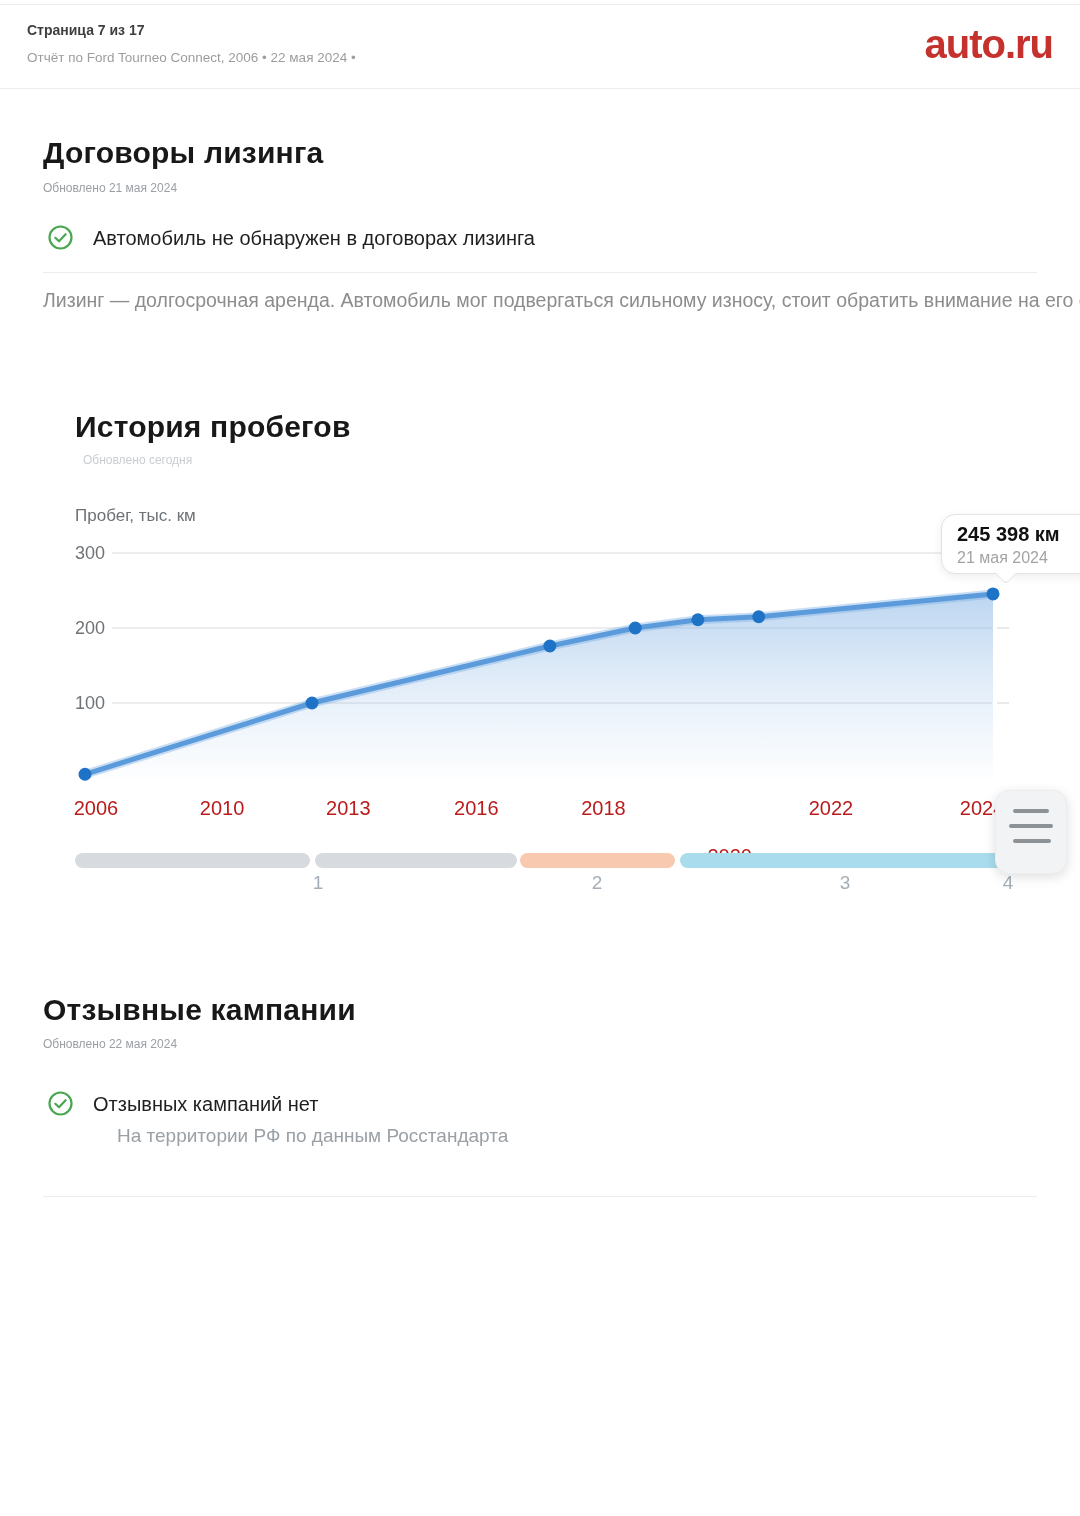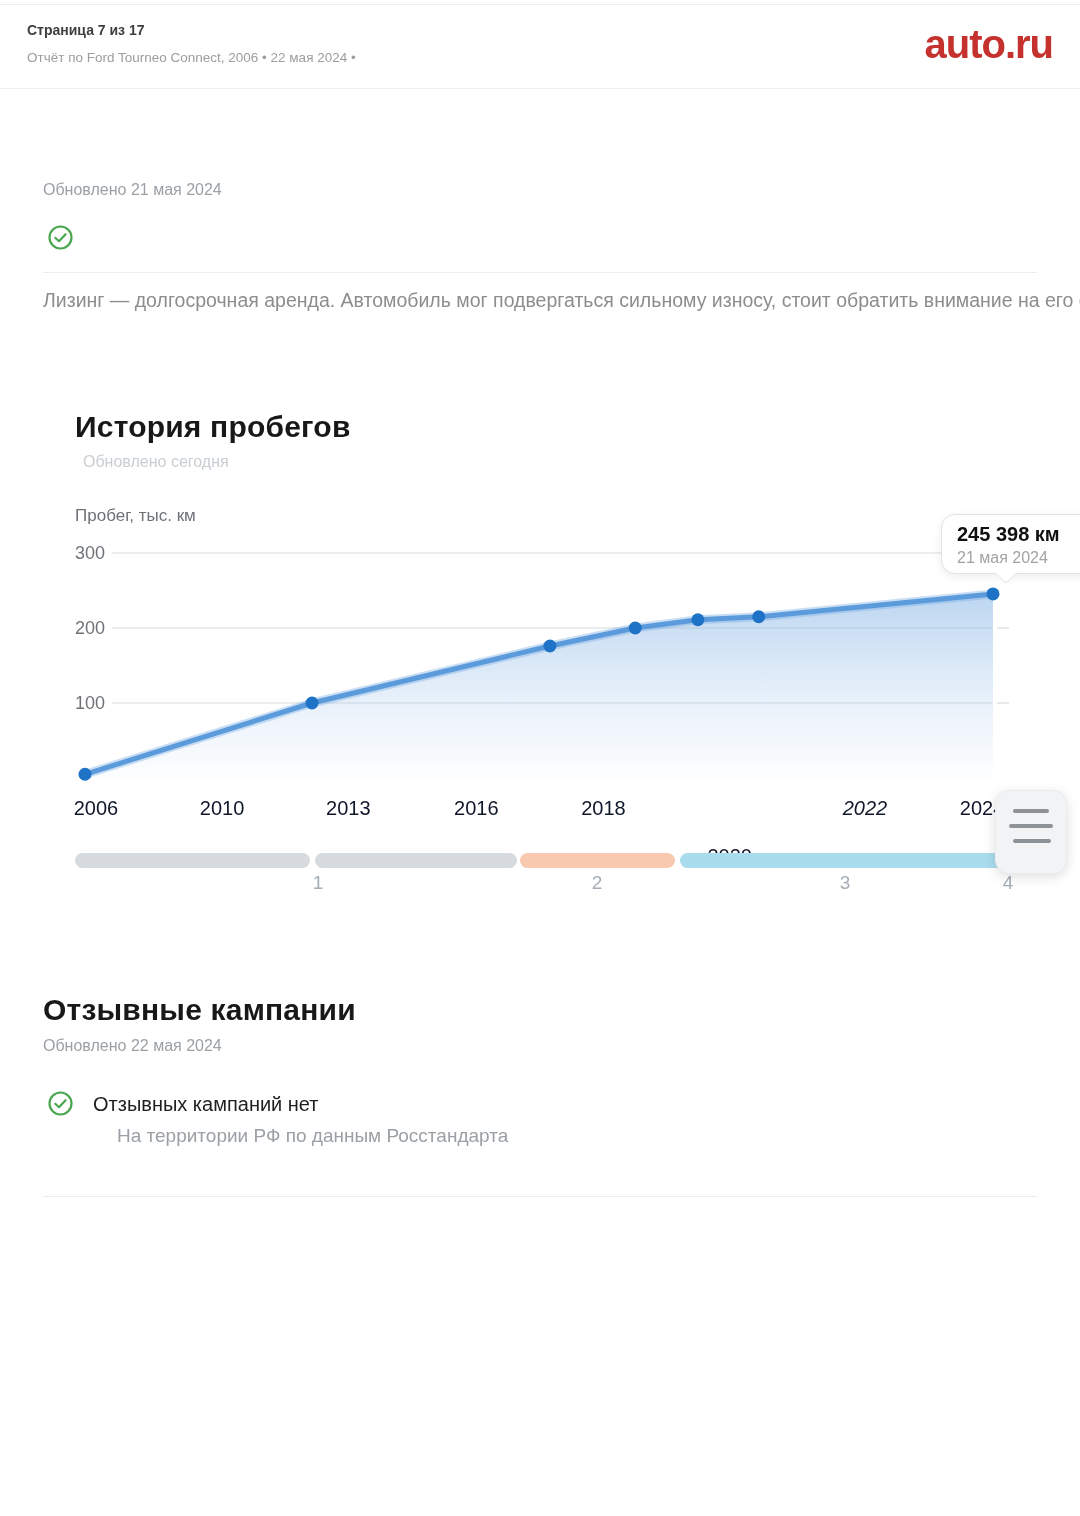--- a/index.html
+++ b/index.html
@@ -5,61 +5,63 @@
   html,body{margin:0;padding:0;background:#fff;}
   body{font-family:"Liberation Sans", sans-serif;}
   .page{position:relative;width:1080px;height:1516px;background:#fff;overflow:hidden;}
   .hairline{position:absolute;height:1px;background:#ececec;}
   .top-hairline{left:0;top:4px;width:1080px;}
   .header-divider{left:0;top:88px;width:1080px;}
   .page-label{position:absolute;left:27px;top:22px;font-size:14px;font-weight:600;color:#3e3e3e;}
   .report-label{position:absolute;left:27px;top:50px;font-size:13.5px;color:#9d9d9d;}
   .logo{position:absolute;right:27px;top:22px;font-size:40px;font-weight:700;letter-spacing:-1px;color:#c5312c;text-decoration:none;}
   h1.section-title{position:absolute;margin:0;font-size:30px;font-weight:700;color:#181818;letter-spacing:.2px;}
-  .updated{position:absolute;font-size:16px;color:#9aa0a5;}
+  .updated{position:absolute;font-size:12px;color:#9aa0a5;}
   .status-row-text{position:absolute;font-size:20px;color:#1f1f1f;}
   .status-sub{position:absolute;font-size:19px;color:#9aa0a5;}
   .check-icon{position:absolute;width:25px;height:25px;}
   .note{position:absolute;font-size:19.5px;color:#8d8d8d;line-height:38px;}
   .nowrap{white-space:nowrap;}
   
   .dim-title{color:#b6bcc2;}
   .dim-updated{color:#c9ced3;}
   .ylabel{position:absolute;left:75px;top:506px;font-size:17px;color:#6d7277;}
   .chart-svg{position:absolute;left:40px;top:500px;}
   .tooltip{position:absolute;left:941px;top:514px;width:158px;height:60px;background:#fff;border:1px solid #e2e2e2;border-radius:14px;box-shadow:0 3px 10px rgba(0,0,0,.07);z-index:5;padding:8px 0 0 15px;box-sizing:border-box;}
   .tooltip .tt-value{font-size:20px;font-weight:700;color:#111;}
   .tooltip .tt-date{font-size:16px;color:#a3a3a3;margin-top:3px;}
   .tooltip .tail{position:absolute;left:56px;bottom:-8px;width:15px;height:15px;background:#fff;border-right:1px solid #e2e2e2;border-bottom:1px solid #e2e2e2;transform:rotate(45deg);border-radius:0 0 4px 0;}
-  .year-label{position:absolute;top:797px;transform:translateX(-50%);font-size:20px;color:#0f172a;}
+  .year-label{position:absolute;top:797px;transform:translateX(-50%);font-size:20px;color:#b91c1c;}
   .owner-seg{position:absolute;top:853px;height:15px;border-radius:8px;}
   .owner-num{position:absolute;top:872px;transform:translateX(-50%);font-size:19px;color:#a5aeb6;}
   .float-btn{position:absolute;left:995px;top:790px;width:70px;height:82px;border-radius:14px;background:#f2f3f4;box-shadow:0 3px 12px rgba(0,0,0,.13);z-index:6;border:1px solid #ececec;cursor:pointer;}
   .float-btn .bar{position:absolute;height:4px;border-radius:2px;background:#8d9297;}
   .float-btn .bar1{left:17px;top:18px;width:36px;}
   .float-btn .bar2{left:13px;top:33px;width:44px;}
   .float-btn .bar3{left:17px;top:48px;width:38px;}
 </style>
 </head>
 <body>
 
 <div class="page">
 
   <div class="hairline top-hairline"></div>
 
   <div class="page-label">Страница 7 из 17</div>
   <div class="report-label">Отчёт по Ford Tourneo Connect, 2006 • 22 мая 2024 •</div>
   <div class="logo">auto.ru</div>
   <div class="hairline header-divider"></div>
 
+  <h1 class="section-title" style="left:43px;top:136px;">Договоры лизинга</h1>
   <div class="updated" style="left:43px;top:181px;">Обновлено 21 мая 2024</div>
   <svg class="check-icon" style="left:48px;top:225px;" viewBox="0 0 25 25">
     <circle cx="12.5" cy="12.5" r="11" fill="none" stroke="#4aa64f" stroke-width="2.2"></circle>
     <path d="M7.3 12.8 L11 16.2 L17.6 9.2" fill="none" stroke="#4aa64f" stroke-width="2.2" stroke-linecap="round" stroke-linejoin="round"></path>
   </svg>
+  <div class="status-row-text" style="left:93px;top:227px;">Автомобиль не обнаружен в договорах лизинга</div>
   <div class="hairline" style="left:43px;top:272px;width:994px;"></div>
   <div class="note nowrap" style="left:43px;top:281px;width:1030px;">Лизинг — долгосрочная аренда. Автомобиль мог подвергаться сильному износу, стоит обратить внимание на его состояние</div>
 
   <h1 class="section-title dim-title" style="left:75px;top:410px;">История пробегов</h1>
   <div class="updated dim-updated" style="left:75px;top:453px;margin-left:8px;">Обновлено сегодня</div>
   <div class="ylabel">Пробег, тыс. км</div>
 
   <svg class="chart-svg" id="chart" width="1040" height="300">
       <defs>
         <linearGradient id="ag" x1="0" y1="0" x2="0" y2="1">
@@ -94,21 +96,21 @@
     <div class="tail"></div>
   </div>
 
   <div id="year-labels">
       <span class="year-label" style="left: 95.896px;">2006</span>
       <span class="year-label" style="left: 222.108px;">2010</span>
       <span class="year-label" style="left: 348.32px;">2013</span>
       <span class="year-label" style="left: 476.348px;">2016</span>
       <span class="year-label" style="left: 603.468px;">2018</span>
       <span class="year-label" style="left: 729.68px; margin-top: 48px;">2020</span>
-      <span class="year-label" style="left: 865px; font-style: italic;">2022</span>
+      <span class="year-label" style="left: 831px;">2022</span>
       <span class="year-label" style="left: 982.104px;">2024</span>
     </div>
   <div id="owners-bar">
       <div class="owner-seg" style="left: 75px; width: 234.965px; background: rgb(215, 219, 223);"></div>
       <div class="owner-seg" style="left: 315.014px; width: 201.96px; background: rgb(215, 219, 223);"></div>
       <div class="owner-seg" style="left: 519.966px; width: 155.023px; background: rgb(248, 201, 174);"></div>
       <div class="owner-seg" style="left: 680.038px; width: 329.962px; background: rgb(169, 220, 237);"></div>
       <span class="owner-num" style="left: 318.007px;">1</span>
       <span class="owner-num" style="left: 597.01px;">2</span>
       <span class="owner-num" style="left: 844.972px;">3</span>

